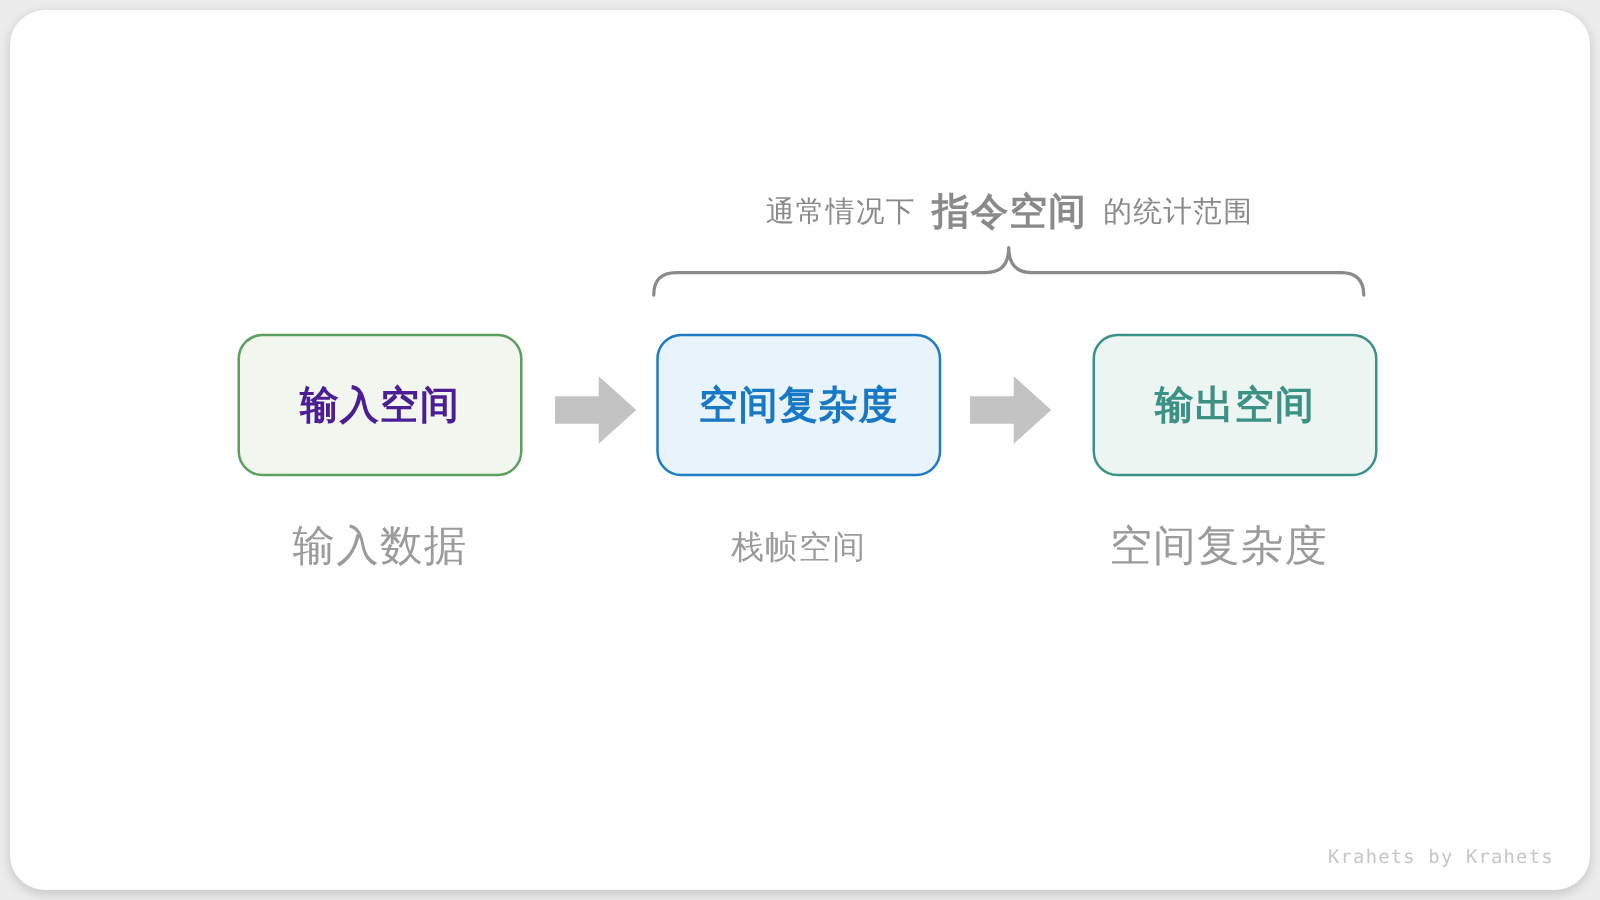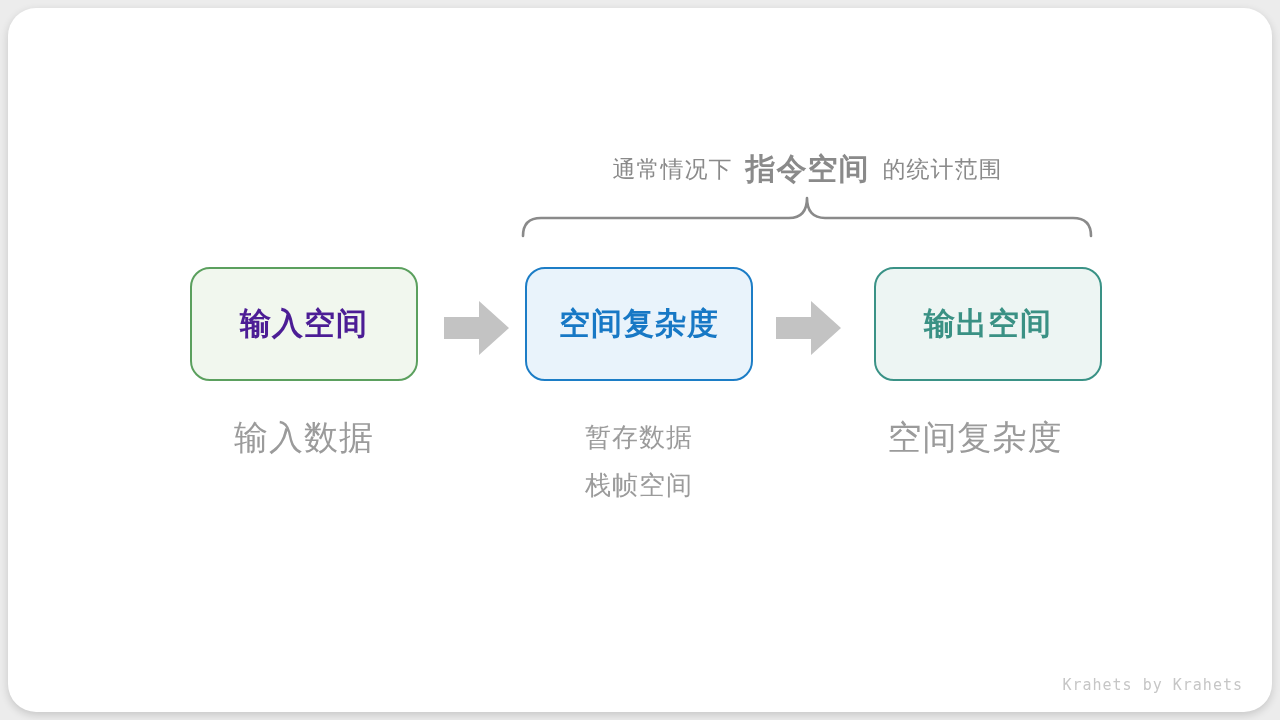--- a/index.html
+++ b/index.html
@@ -114,21 +114,20 @@
       <polygon points="0,17 35,17 35,1 65,28 35,55 35,39 0,39" fill="#c3c3c3"></polygon>
     </svg>
 
     <div class="flow-box box-output" style="border-color: rgb(58, 146, 134); background-color: rgb(237, 245, 243); color: rgb(58, 145, 132); margin-left: 13px;">
       <span class="box-label">输出空间</span>
     </div>
 
     <div class="note note-input" style="color: rgb(155, 155, 155);">输入数据</div>
 
     <div class="note-col notes-buffer" style="color: rgb(155, 155, 155);">
-      <div class="note-line">暂存数据</div>
       <div class="note-line">栈帧空间</div>
     </div>
 
     <div class="note note-output" style="color: rgb(155, 155, 155);">空间复杂度</div>
 
     <div class="credit" style="color: rgb(198, 198, 198);">Krahets by Krahets</div>
 
   </div>
 </div>
 

